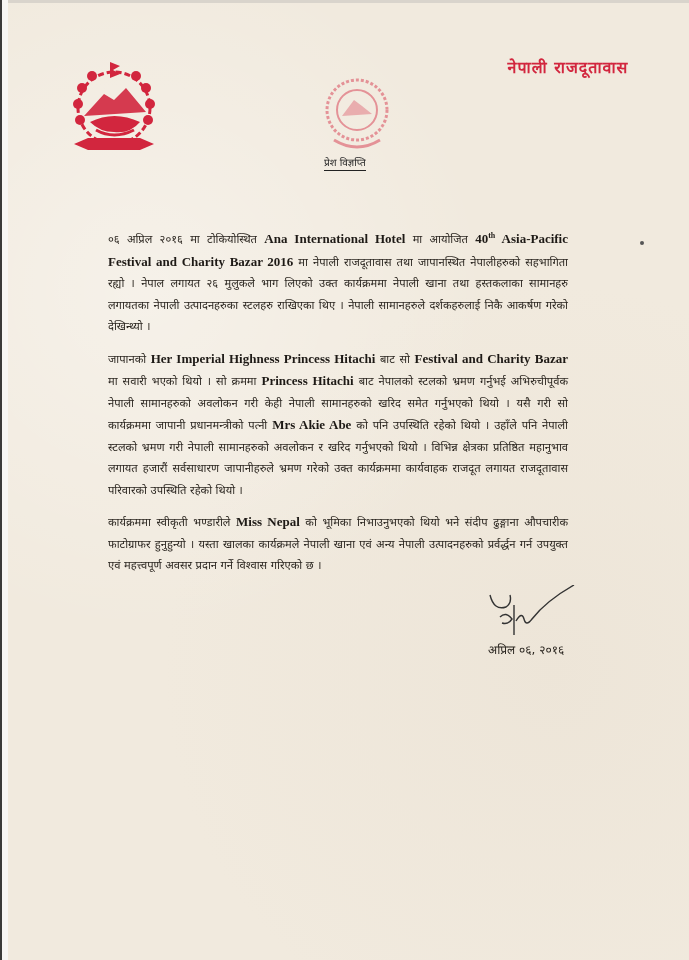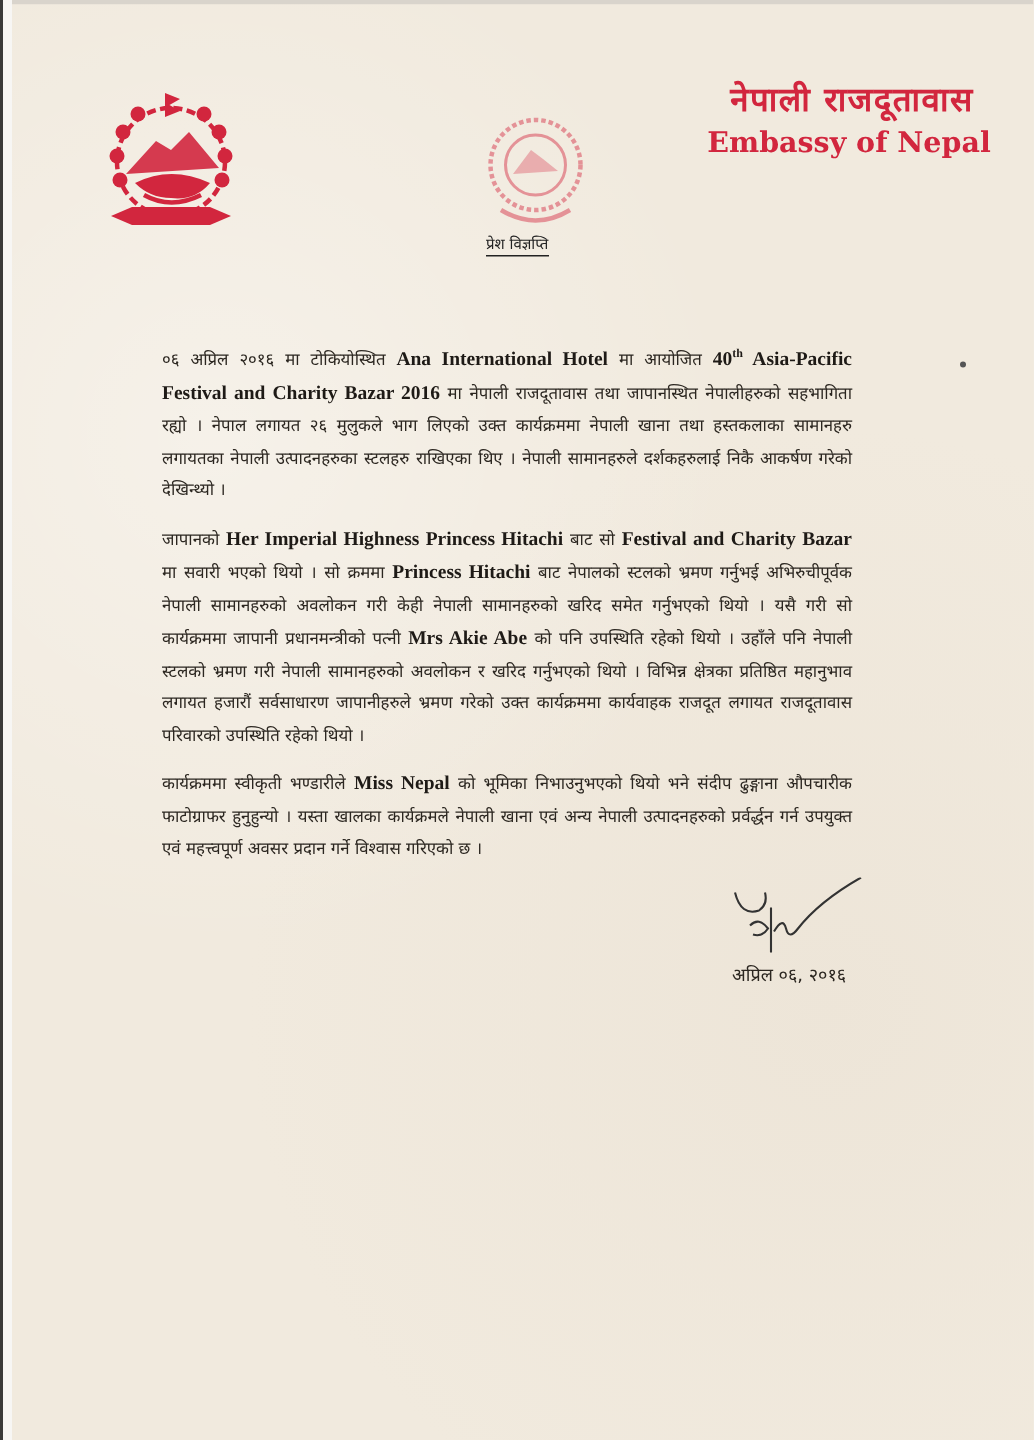--- a/index.html
+++ b/index.html
@@ -14,21 +14,21 @@
     .page {
       position: absolute; left: 8px; top: 3px; width: 681px; height: 957px;
       background: #f1eade;
       background-image:
         radial-gradient(circle at 20% 30%, rgba(255,255,255,0.35) 0, transparent 40%),
         radial-gradient(circle at 80% 70%, rgba(230,220,205,0.35) 0, transparent 45%);
     }
     .emblem-left { position: absolute; left: 52px; top: 57px; width: 108px; height: 100px; }
     .stamp { position: absolute; left: 304px; top: 67px; width: 90px; height: 90px; opacity: 0.55; }
     .header-right { position: absolute; left: 420px; top: 52px; width: 260px; text-align: center; color: #d2263e; }
-    .hr-ne { font-family: "DejaVu Sans", sans-serif; font-weight: bold; font-size: 22px; line-height: 26px; letter-spacing: 1px; padding-left: 20px; }
+    .hr-ne { font-family: "DejaVu Sans", sans-serif; font-weight: bold; font-size: 16px; line-height: 26px; letter-spacing: 1px; padding-left: 20px; }
     .hr-city { font-family: "DejaVu Sans", sans-serif; font-weight: bold; font-size: 13px; line-height: 18px; padding-left: 40px; }
     .hr-en { font-family: "DejaVu Serif", "Liberation Serif", serif; font-weight: bold; font-size: 19px; line-height: 28px; padding-left: 16px; }
     .hr-tokyo { font-family: "DejaVu Serif", "Liberation Serif", serif; font-weight: bold; font-size: 11px; line-height: 16px; padding-left: 36px; }
     .press-title {
       position: absolute; left: 316px; top: 152px;
       font-family: "DejaVu Sans", sans-serif; font-size: 10px; color: #222;
       border-bottom: 1.5px solid #222; padding-bottom: 1px;
     }
     .body-text {
       position: absolute; left: 100px; top: 225px; width: 460px;
@@ -73,21 +73,20 @@
 
   <svg class="stamp" viewBox="0 0 90 90">
     <circle cx="45" cy="40" r="30" fill="none" stroke="#d94a5c" stroke-width="3" stroke-dasharray="3 2"></circle>
     <circle cx="45" cy="40" r="20" fill="none" stroke="#d94a5c" stroke-width="2"></circle>
     <path d="M30 46 L42 30 L50 36 L60 44 Z" fill="#d94a5c" opacity="0.7"></path>
     <path d="M22 70 Q45 84 68 70" fill="none" stroke="#d94a5c" stroke-width="3"></path>
   </svg>
 
   <div class="header-right">
     <div class="hr-ne">नेपाली राजदूतावास</div>
-    <div class="hr-en">Embassy of Nepal</div>
   </div>
 
   <div class="press-title">प्रेश विज्ञप्ति</div>
 
   <div class="body-text">
     <p><span>०६ अप्रिल २०१६ मा टोकियोस्थित </span><b>Ana International Hotel</b><span> मा आयोजित </span><b><span>40</span><sup>th</sup><span> Asia-Pacific Festival and Charity Bazar 2016</span></b><span> मा नेपाली राजदूतावास तथा जापानस्थित नेपालीहरुको सहभागिता रह्यो । नेपाल लगायत २६ मुलुकले भाग लिएको उक्त कार्यक्रममा नेपाली खाना तथा हस्तकलाका सामानहरु लगायतका नेपाली उत्पादनहरुका स्टलहरु राखिएका थिए । नेपाली सामानहरुले दर्शकहरुलाई निकै आकर्षण गरेको देखिन्थ्यो ।</span></p>
     <p><span>जापानको </span><b>Her Imperial Highness Princess Hitachi</b><span> बाट सो </span><b>Festival and Charity Bazar</b><span> मा सवारी भएको थियो । सो क्रममा </span><b>Princess Hitachi</b><span> बाट नेपालको स्टलको भ्रमण गर्नुभई अभिरुचीपूर्वक नेपाली सामानहरुको अवलोकन गरी केही नेपाली सामानहरुको खरिद समेत गर्नुभएको थियो । यसै गरी सो कार्यक्रममा जापानी प्रधानमन्त्रीको पत्नी </span><b>Mrs Akie Abe</b><span> को पनि उपस्थिति रहेको थियो । उहाँले पनि नेपाली स्टलको भ्रमण गरी नेपाली सामानहरुको अवलोकन र खरिद गर्नुभएको थियो । विभिन्न क्षेत्रका प्रतिष्ठित महानुभाव लगायत हजारौं सर्वसाधारण जापानीहरुले भ्रमण गरेको उक्त कार्यक्रममा कार्यवाहक राजदूत लगायत राजदूतावास परिवारको उपस्थिति रहेको थियो ।</span></p>
     <p><span>कार्यक्रममा स्वीकृती भण्डारीले </span><b>Miss Nepal</b><span> को भूमिका निभाउनुभएको थियो भने संदीप ढुङ्गाना औपचारीक फाटोग्राफर हुनुहुन्यो । यस्ता खालका कार्यक्रमले नेपाली खाना एवं अन्य नेपाली उत्पादनहरुको प्रर्वर्द्धन गर्न उपयुक्त एवं महत्त्वपूर्ण अवसर प्रदान गर्ने विश्वास गरिएको छ ।</span></p>
   </div>
 

